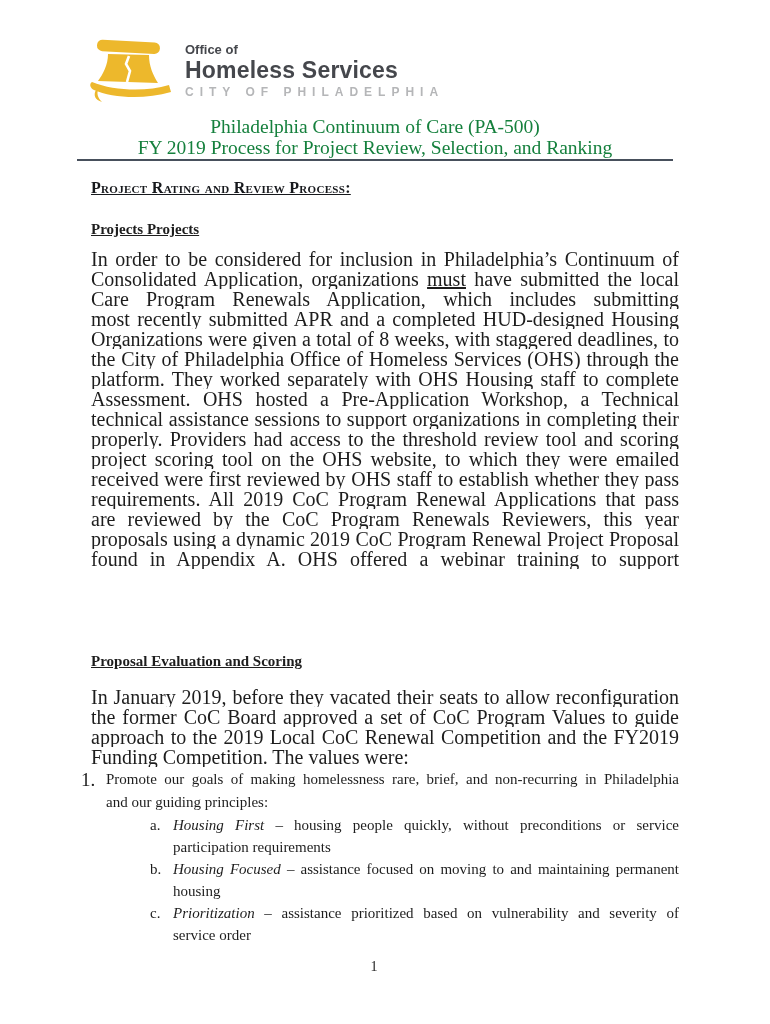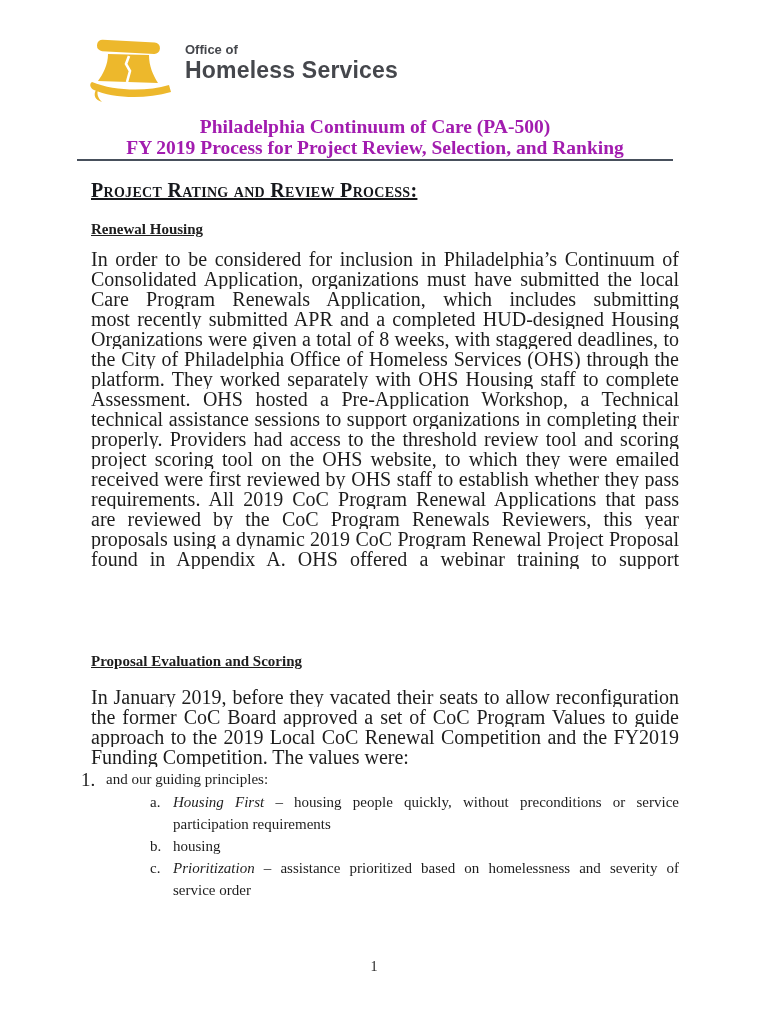--- a/index.html
+++ b/index.html
@@ -13,41 +13,41 @@
   .logo { position:absolute; left:84px; top:38px; display:flex; align-items:flex-start; }
   .logo-bell { width:96px; height:66px; display:block; }
   .logo-text { margin-left:5px; font-family:"Liberation Sans", sans-serif; }
   .logo-office { font-size:13px; font-weight:bold; color:#45474c; line-height:14px; margin-top:5px; }
   .logo-hs { font-size:23px; font-weight:bold; color:#45474c; line-height:26px; letter-spacing:0.2px; }
   .logo-city { font-size:12px; font-weight:bold; color:#b5b6b8; letter-spacing:6px; line-height:14px; margin-top:2px; white-space:nowrap; }
 
   
   .title-block {
     position:absolute; left:77px; top:116px; width:596px;
-    text-align:center; font-weight:bold; font-size:19.5px; line-height:21px;
-    color:#a21caf; border-bottom:2px solid #47505c; padding-bottom:1px;
+    text-align:center; font-weight:normal; font-size:19.5px; line-height:21px;
+    color:#15803d; border-bottom:2px solid #47505c; padding-bottom:1px;
   }
 
   
   .sec-heading {
     position:absolute; left:91px; top:179px;
-    font-size:20px; font-weight:bold; font-variant:small-caps;
+    font-size:16px; font-weight:bold; font-variant:small-caps;
     text-decoration:underline; letter-spacing:0.3px; color:#16181c;
   }
   .sub-heading { position:absolute; left:91px; font-size:15px; font-weight:bold; text-decoration:underline; }
   .sub-heading.renewal { top:221px; }
   .sub-heading.evaluation { top:653px; }
 
   
   .para { position:absolute; left:91px; width:588px; font-size:20px; }
   .para.p1 { top:249px; }
   .para.p2 { top:687px; }
   .jline { line-height:20px; height:20px; text-align:justify; text-align-last:justify; overflow:hidden; }
   .para .jline:last-child { text-align-last:left; }
-  .ul { }
+  .ul { text-decoration:underline; }
 
   
   .values-list { position:absolute; left:81px; top:768px; width:598px; font-size:15px; }
   .item1 { display:grid; grid-template-columns:25px 1fr; }
   .item1 .num { font-size:19px; line-height:23px; }
   .item1 .l1 { line-height:23px; height:23px; text-align:justify; text-align-last:justify; overflow:hidden; }
   .item1 .l2 { line-height:23px; height:23px; }
   .subitems { margin-left:69px; width:529px; }
   .subitem { display:grid; grid-template-columns:23px 1fr; }
   .subitem .marker { line-height:22px; }
@@ -69,31 +69,32 @@
         <rect x="13" y="3" width="63" height="11.5" rx="5.5" transform="rotate(3 44 8)"></rect>
         <path d="M24 16 L65 17 C65 28 69 37 74 45 L14 43 C19 36 24 27 24 16 Z"></path>
         <path d="M8 44 C30 53 62 54 85 47 L87 54 C60 62 28 60 10 52 C6 50 5 46 8 44 Z"></path>
         <path d="M12 52 C9 57 11 62 18 64 C13 59 13 55 14 52 Z"></path>
       </g>
       <path d="M43 44 L46 33 L42 26 L45 18" stroke="#ffffff" stroke-width="2.6" fill="none"></path>
     </svg>
     <div class="logo-text">
       <div class="logo-office">Office of</div>
       <div class="logo-hs">Homeless Services</div>
+      <div class="logo-city">CITY OF PHILADELPHIA</div>
     </div>
   </div>
 
   <div class="title-block">
     <div>Philadelphia Continuum of Care (PA-500)</div>
     <div>FY 2019 Process for Project Review, Selection, and Ranking</div>
   </div>
 
   <div class="sec-heading">Project Rating and Review Process:</div>
 
-  <div class="sub-heading renewal">Renewal Housing</div>
+  <div class="sub-heading renewal">Projects Projects</div>
 
   <div class="para p1">
       <div class="jline"><span>In order to be considered for inclusion in Philadelphia’s Continuum of Care (CoC)</span><span></span><span class="ul"></span><span></span></div>
       <div class="jline"><span></span><span>Consolidated Application, organizations </span><span class="ul">must</span><span> have submitted the local 2025 Continuum of</span></div>
       <div class="jline"><span>Care Program Renewals Application, which includes submitting performance data from their</span><span></span><span class="ul"></span><span></span></div>
       <div class="jline"><span>most recently submitted APR and a completed HUD-designed Housing First Assessment.</span><span></span><span class="ul"></span><span></span></div>
       <div class="jline"><span>Organizations were given a total of 8 weeks, with staggered deadlines, to complete and</span><span></span><span class="ul"></span><span></span></div>
       <div class="jline"><span>the City of Philadelphia Office of Homeless Services (OHS) through the SurveyMonkey</span><span></span><span class="ul"></span><span></span></div>
       <div class="jline"><span>platform. They worked separately with OHS Housing staff to complete the Housing First</span><span></span><span class="ul"></span><span></span></div>
       <div class="jline"><span>Assessment. OHS hosted a Pre-Application Workshop, a Technical Briefing, and 2 practical</span><span></span><span class="ul"></span><span></span></div>
@@ -113,41 +114,43 @@
       <div class="jline"><span>In January 2019, before they vacated their seats to allow reconfiguration of CoC governance,</span><span></span><span class="ul"></span><span></span></div>
       <div class="jline"><span>the former CoC Board approved a set of CoC Program Values to guide Philadelphia’s</span><span></span><span class="ul"></span><span></span></div>
       <div class="jline"><span>approach to the 2019 Local CoC Renewal Competition and the FY2019 HUD CoC Program</span><span></span><span class="ul"></span><span></span></div>
       <div class="jline"><span>Funding Competition. The values were:</span><span></span><span class="ul"></span><span></span></div>
     </div>
 
   <div class="values-list">
     <div class="item1">
       <span class="num">1.</span>
       <div>
+        <div class="l1">Promote our goals of making homelessness rare, brief, and non-recurring in Philadelphia</div>
         <div class="l2">and our guiding principles:</div>
       </div>
     </div>
     <div class="subitems">
         <div class="subitem">
         <span class="marker">a.</span>
         <div>
           <div class="jl"><i>Housing First</i><span> – housing people quickly, without preconditions or service</span></div>
           <div class="cl">participation requirements</div>
         </div>
       </div>
         <div class="subitem">
         <span class="marker">b.</span>
         <div>
+          <div class="jl"><i>Housing Focused</i><span> – assistance focused on moving to and maintaining permanent</span></div>
           <div class="cl">housing</div>
         </div>
       </div>
         <div class="subitem">
         <span class="marker">c.</span>
         <div>
-          <div class="jl"><i>Prioritization</i><span> – assistance prioritized based on homelessness and severity of</span></div>
+          <div class="jl"><i>Prioritization</i><span> – assistance prioritized based on vulnerability and severity of</span></div>
           <div class="cl">service order</div>
         </div>
       </div>
       </div>
   </div>
 
   <div class="pagenum">1</div>
 
 </div>
 

